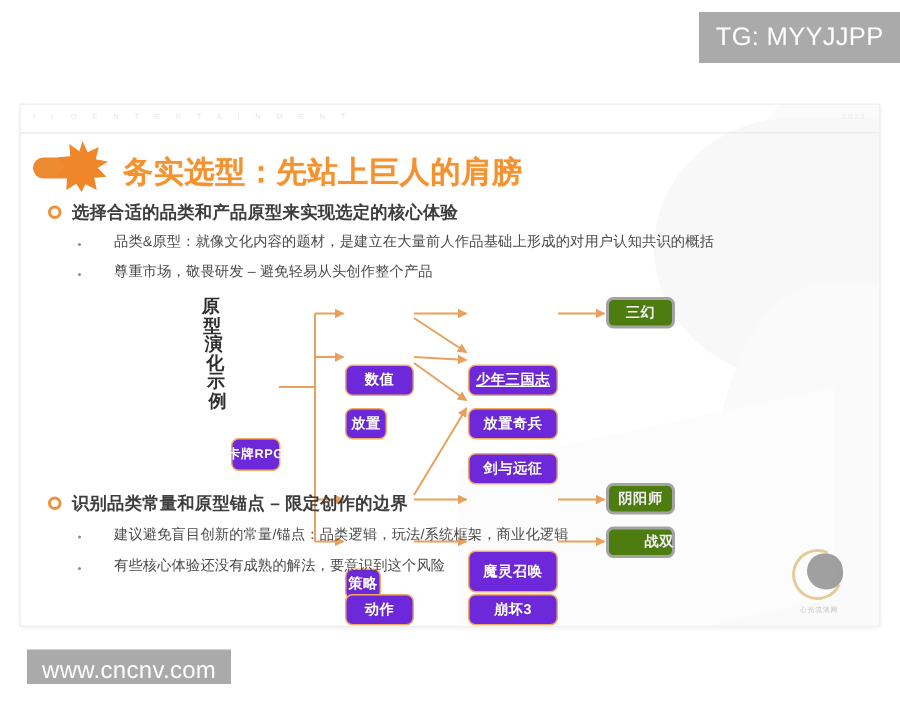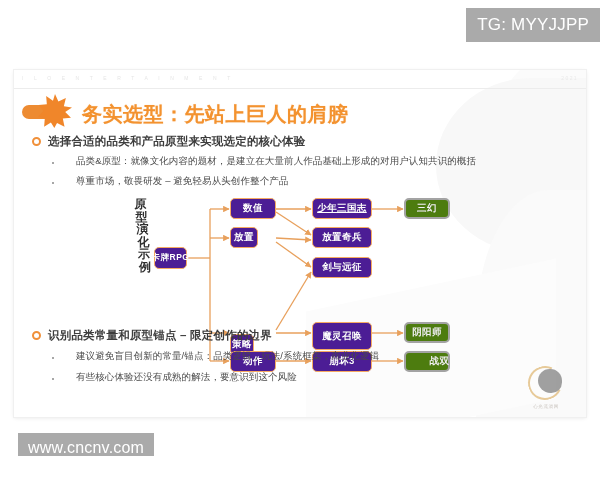--- a/index.html
+++ b/index.html
@@ -80,21 +80,21 @@
   
   #flow{position:absolute;left:0;top:0;width:572px;height:347px;}
   .node{
     position:absolute;box-sizing:border-box;
     display:flex;align-items:center;justify-content:center;
     border-radius:5px;
     font-size:9.5px;font-weight:bold;color:#ffffff;
     letter-spacing:.4px;white-space:nowrap;
     text-shadow:0 0 1px rgba(0,0,0,.18);
   }
-  .node.orange{background:#4c1d95;border:1px solid #F6A962;}
+  .node.orange{background:#6d28d9;border:1px solid #F6A962;margin-top:45px;}
   .node.gray{background:#4d7c0f;border:2px solid #a3a3a3;color:#f2f2f2;}
   #vlabel{
     position:absolute;
     font-size:12px;font-weight:bold;color:#2f2f2f;line-height:1.05;
     width:16px;text-align:center;
   }
   #vlabel span{display:block;}
   #vlabel .c0{margin-left:-3px;}
   #vlabel .c1{margin-left:-1px;}
   #vlabel .c2{margin-left:1px;}

